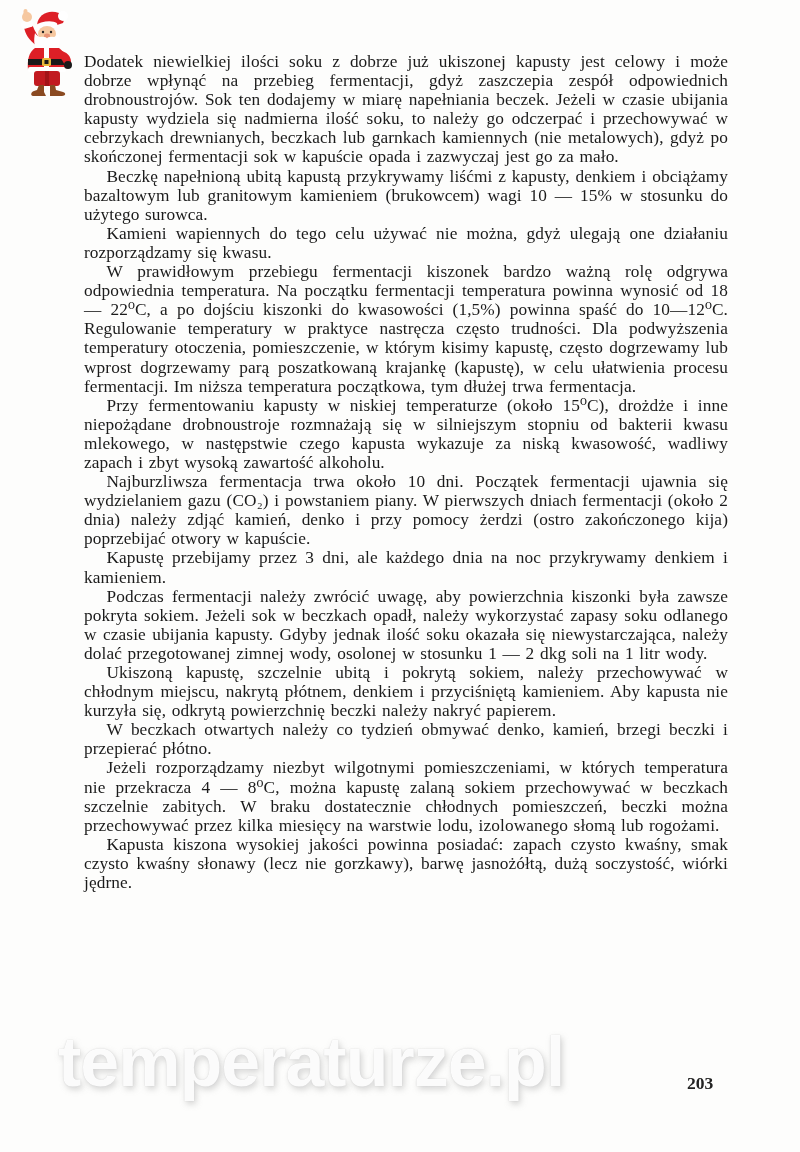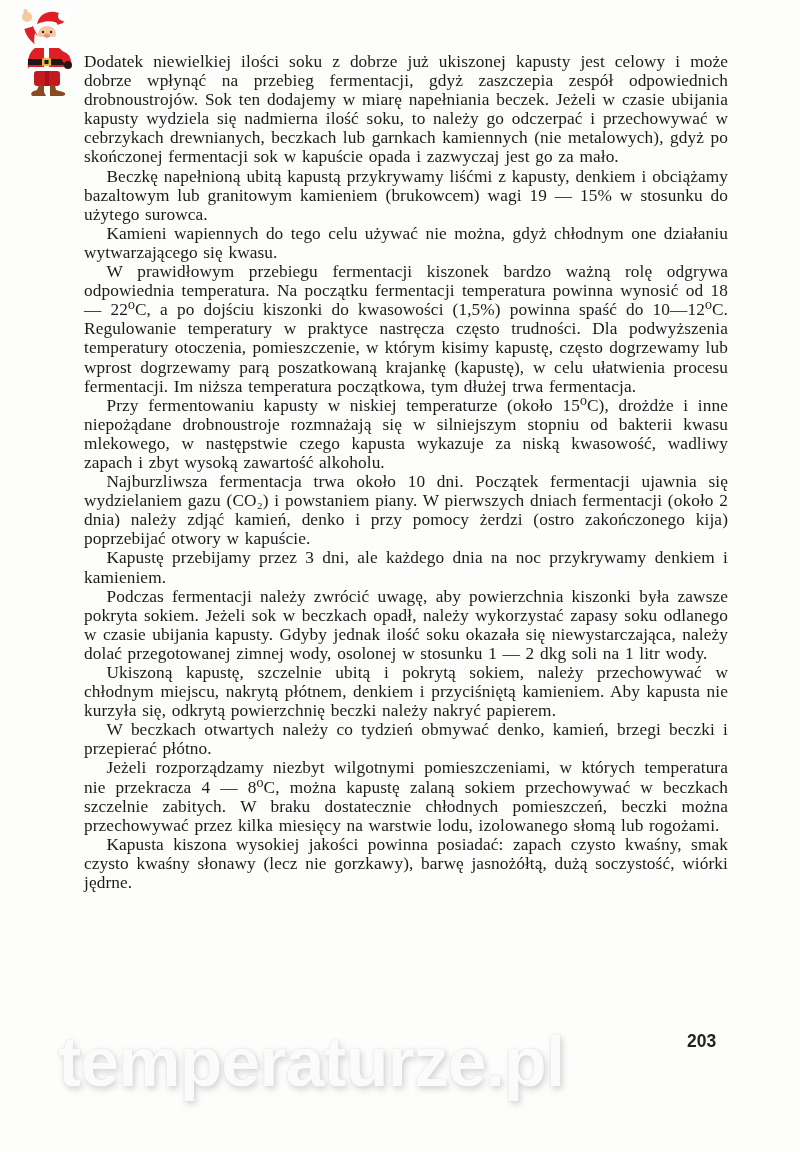--- a/index.html
+++ b/index.html
@@ -24,22 +24,22 @@
   .text-block p.no-indent{text-indent:0;}
   .watermark{
     position:absolute;left:58px;top:1022px;
     font-family:"Liberation Sans","DejaVu Sans",sans-serif;
     font-weight:700;font-size:70px;letter-spacing:-1px;
     color:rgba(255,255,255,0.93);
     text-shadow:0 0 1px rgba(195,195,195,0.9), 2px 3px 6px rgba(150,150,150,0.40);
     white-space:nowrap;z-index:5;
   }
   .page-number{
-    position:absolute;left:687px;top:1031px;z-index:6;
-    font-family:Liberation Sans, sans-serif;
+    position:absolute;left:687px;top:1073px;z-index:6;
+    font-family:Liberation Serif, serif;
     font-size:17.5px;font-weight:700;color:#222;
   }
 </style>
 </head>
 <body>
 
 <div class="page">
 
   <svg class="santa" viewBox="0 0 70 92" aria-hidden="true">
 
@@ -74,22 +74,22 @@
 
     <rect x="25" y="65" width="26" height="15" rx="3" fill="#c21a20"></rect>
     <rect x="36" y="65" width="4" height="15" fill="#a31318"></rect>
 
     <path d="M30 79 L35 79 L35 86 L37 90 L24 90 C21.5 90 21.5 86 25 85 L28 84 Z" fill="#8a4a21"></path>
     <path d="M41 79 L46 79 L47 84 L54 86 C57.5 87 56.5 90 53 90 L41 90 Z" fill="#8a4a21"></path>
   </svg>
 
   <div class="text-block">
     <p class="no-indent">Dodatek niewielkiej ilości soku z dobrze już ukiszonej kapusty jest celowy i może dobrze wpłynąć na przebieg fermentacji, gdyż zaszczepia zespół odpowiednich drobnoustrojów. Sok ten dodajemy w miarę napełniania beczek. Jeżeli w czasie ubijania kapusty wydziela się nadmierna ilość soku, to należy go odczerpać i przechowywać w cebrzykach drewnianych, beczkach lub garnkach kamiennych (nie metalowych), gdyż po skończonej fermentacji sok w kapuście opada i zazwyczaj jest go za mało.</p>
-    <p>Beczkę napełnioną ubitą kapustą przykrywamy liśćmi z kapusty, denkiem i obciążamy bazaltowym lub granitowym kamieniem (brukowcem) wagi 19 — 15% w stosunku do użytego surowca.</p>
-    <p>Kamieni wapiennych do tego celu używać nie można, gdyż chłodnym one działaniu wytwarzającego się kwasu.</p>
+    <p>Beczkę napełnioną ubitą kapustą przykrywamy liśćmi z kapusty, denkiem i obciążamy bazaltowym lub granitowym kamieniem (brukowcem) wagi 10 — 15% w stosunku do użytego surowca.</p>
+    <p>Kamieni wapiennych do tego celu używać nie można, gdyż ulegają one działaniu rozporządzamy się kwasu.</p>
     <p>W prawidłowym przebiegu fermentacji kiszonek bardzo ważną rolę odgrywa odpowiednia temperatura. Na początku fermentacji temperatura powinna wynosić od 18 — 22⁰C, a po dojściu kiszonki do kwasowości (1,5%) powinna spaść do 10—12⁰C. Regulowanie temperatury w praktyce nastręcza często trudności. Dla podwyższenia temperatury otoczenia, pomieszczenie, w którym kisimy kapustę, często dogrzewamy lub wprost dogrzewamy parą poszatkowaną krajankę (kapustę), w celu ułatwienia procesu fermentacji. Im niższa temperatura początkowa, tym dłużej trwa fermentacja.</p>
     <p>Przy fermentowaniu kapusty w niskiej temperaturze (około 15⁰C), drożdże i inne niepożądane drobnoustroje rozmnażają się w silniejszym stopniu od bakterii kwasu mlekowego, w następstwie czego kapusta wykazuje za niską kwasowość, wadliwy zapach i zbyt wysoką zawartość alkoholu.</p>
     <p>Najburzliwsza fermentacja trwa około 10 dni. Początek fermentacji ujawnia się wydzielaniem gazu (CO₂) i powstaniem piany. W pierwszych dniach fermentacji (około 2 dnia) należy zdjąć kamień, denko i przy pomocy żerdzi (ostro zakończonego kija) poprzebijać otwory w kapuście.</p>
     <p>Kapustę przebijamy przez 3 dni, ale każdego dnia na noc przykrywamy denkiem i kamieniem.</p>
     <p>Podczas fermentacji należy zwrócić uwagę, aby powierzchnia kiszonki była zawsze pokryta sokiem. Jeżeli sok w beczkach opadł, należy wykorzystać zapasy soku odlanego w czasie ubijania kapusty. Gdyby jednak ilość soku okazała się niewystarczająca, należy dolać przegotowanej zimnej wody, osolonej w stosunku 1 — 2 dkg soli na 1 litr wody.</p>
     <p>Ukiszoną kapustę, szczelnie ubitą i pokrytą sokiem, należy przechowywać w chłodnym miejscu, nakrytą płótnem, denkiem i przyciśniętą kamieniem. Aby kapusta nie kurzyła się, odkrytą powierzchnię beczki należy nakryć papierem.</p>
     <p>W beczkach otwartych należy co tydzień obmywać denko, kamień, brzegi beczki i przepierać płótno.</p>
     <p>Jeżeli rozporządzamy niezbyt wilgotnymi pomieszczeniami, w których temperatura nie przekracza 4 — 8⁰C, można kapustę zalaną sokiem przechowywać w beczkach szczelnie zabitych. W braku dostatecznie chłodnych pomieszczeń, beczki można przechowywać przez kilka miesięcy na warstwie lodu, izolowanego słomą lub rogożami.</p>
     <p>Kapusta kiszona wysokiej jakości powinna posiadać: zapach czysto kwaśny, smak czysto kwaśny słonawy (lecz nie gorzkawy), barwę jasnożółtą, dużą soczystość, wiórki jędrne.</p>
   </div>

